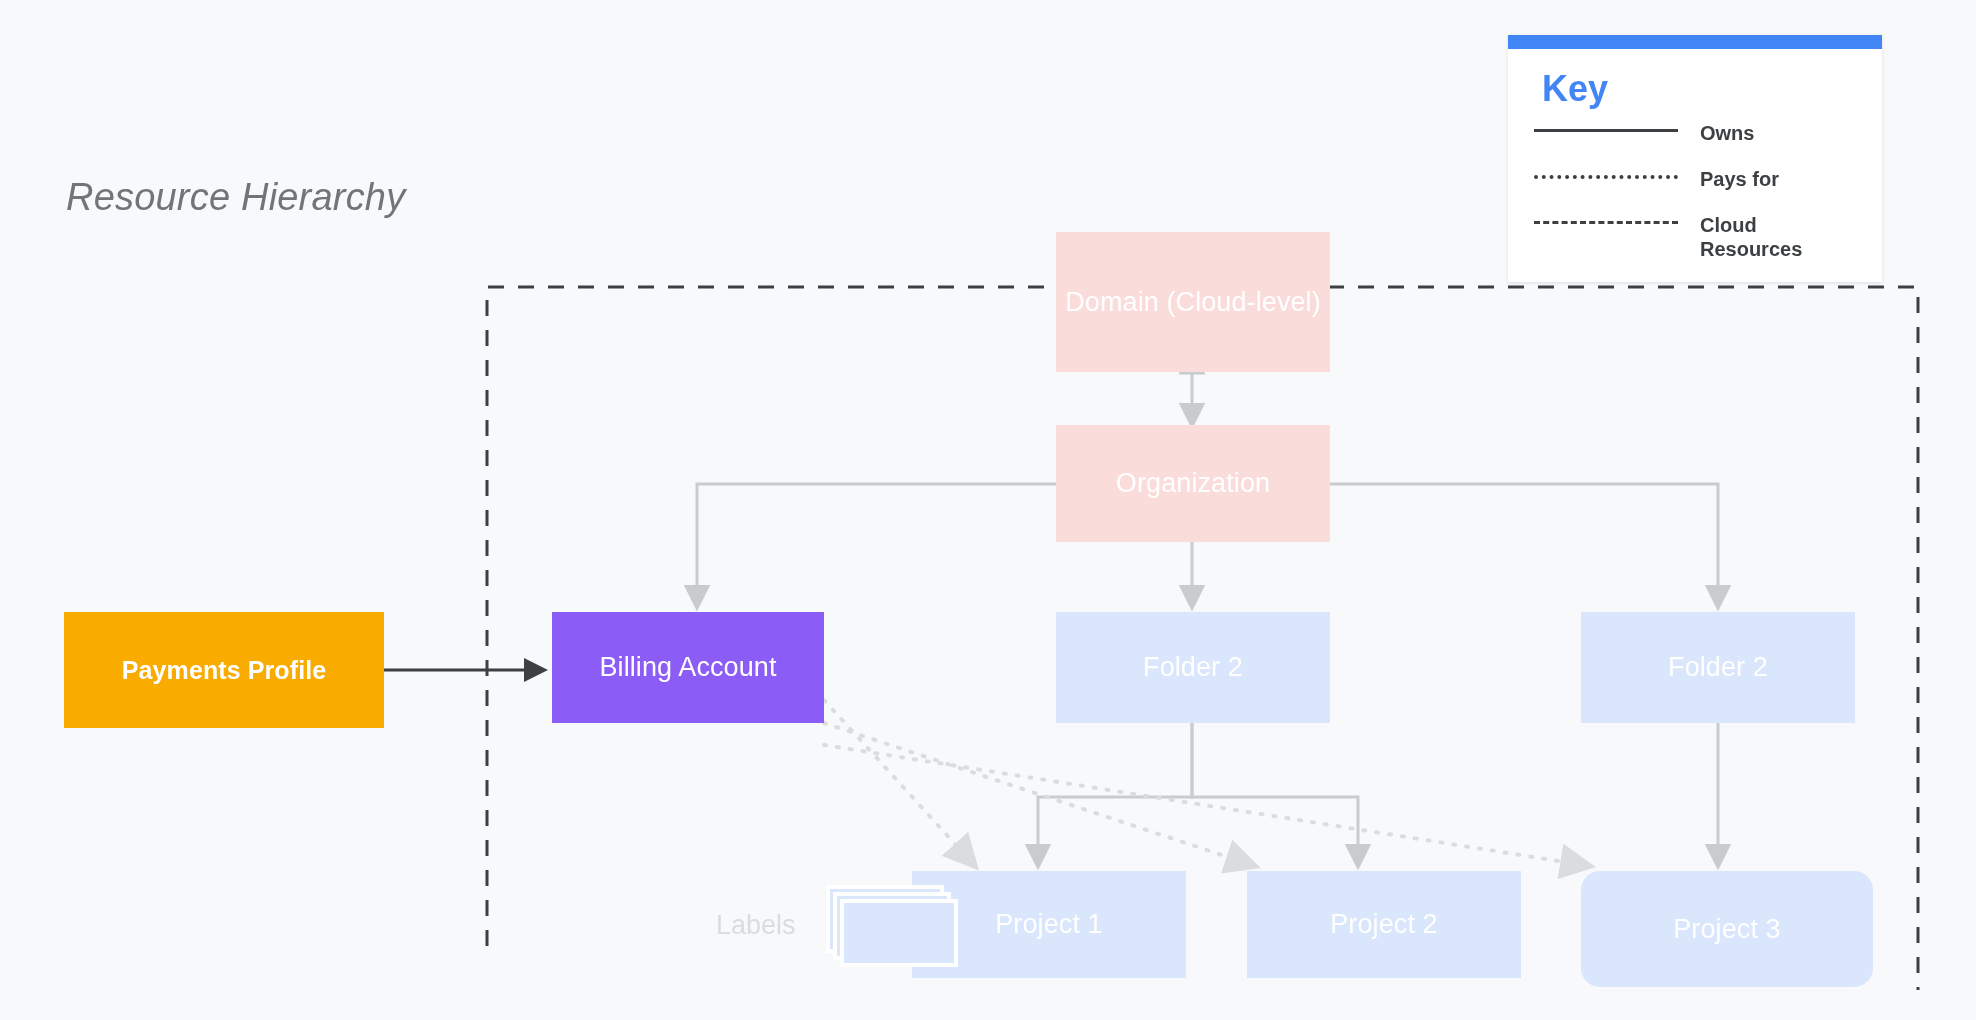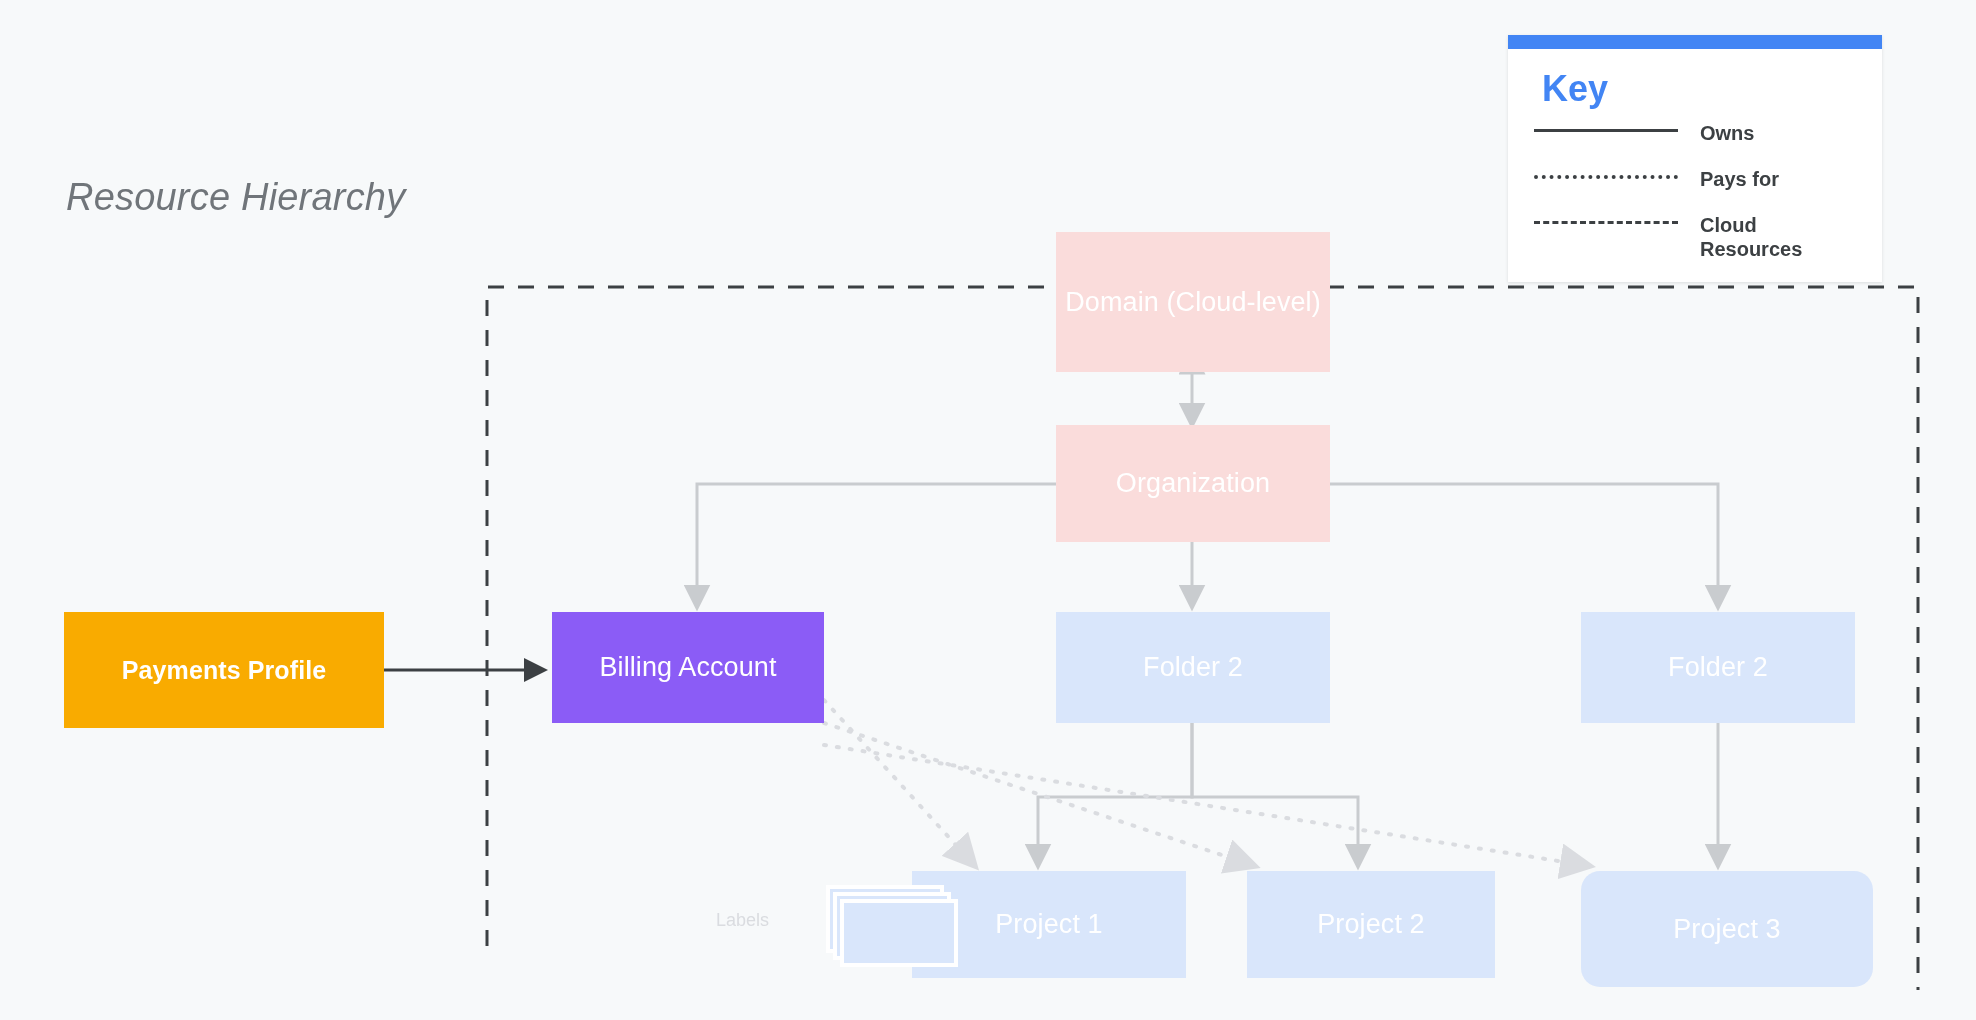--- a/index.html
+++ b/index.html
@@ -63,21 +63,21 @@
     letter-spacing: 0.2px;
     white-space: nowrap;
     font-style: italic;
   }
 
   
   #labels-caption {
     position: absolute;
     left: 716px;
     top: 910px;
-    font-size: 18px;
+    font-size: 27px;
     color: #DADCE0;
     white-space: nowrap;
   }
 
   
   #labels-stack {
     position: absolute;
     left: 826px;
     top: 885px;
     width: 132px;
@@ -212,21 +212,21 @@
   </div>
 
   <div class="node blue" style="left:1581px; top:612px; width:274px; height:111px;">
     <span>Folder 2</span>
   </div>
 
   <div class="node blue" style="left:912px; top:871px; width:274px; height:107px;">
     <span>Project 1</span>
   </div>
 
-  <div class="node blue" style="left:1247px; top:871px; width:248px; height:107px;">
+  <div class="node blue" style="left:1247px; top:871px; width:274px; height:107px;">
     <span>Project 2</span>
   </div>
 
   <div class="node blue" style="left:1581px; top:871px; width:292px; height:116px;border-radius:19px;">
     <span>Project 3</span>
   </div>
 
   <div class="node amber" style="left:64px; top:612px; width:320px; height:116px;">
     <span>Payments Profile</span>
   </div>

